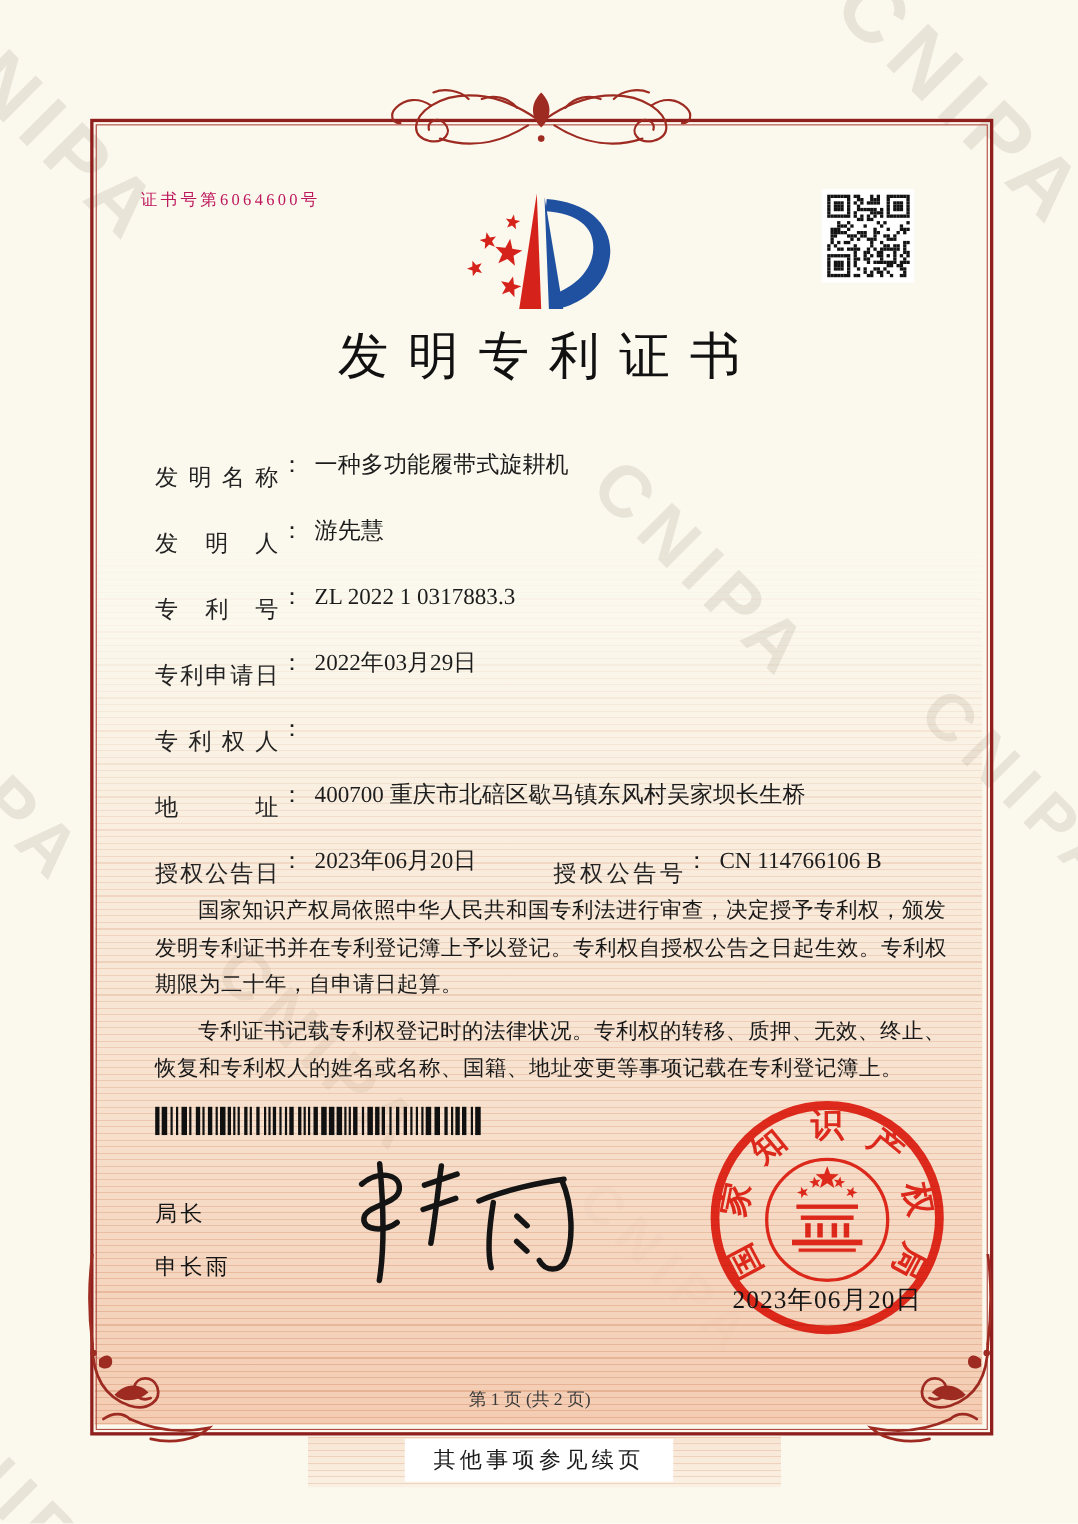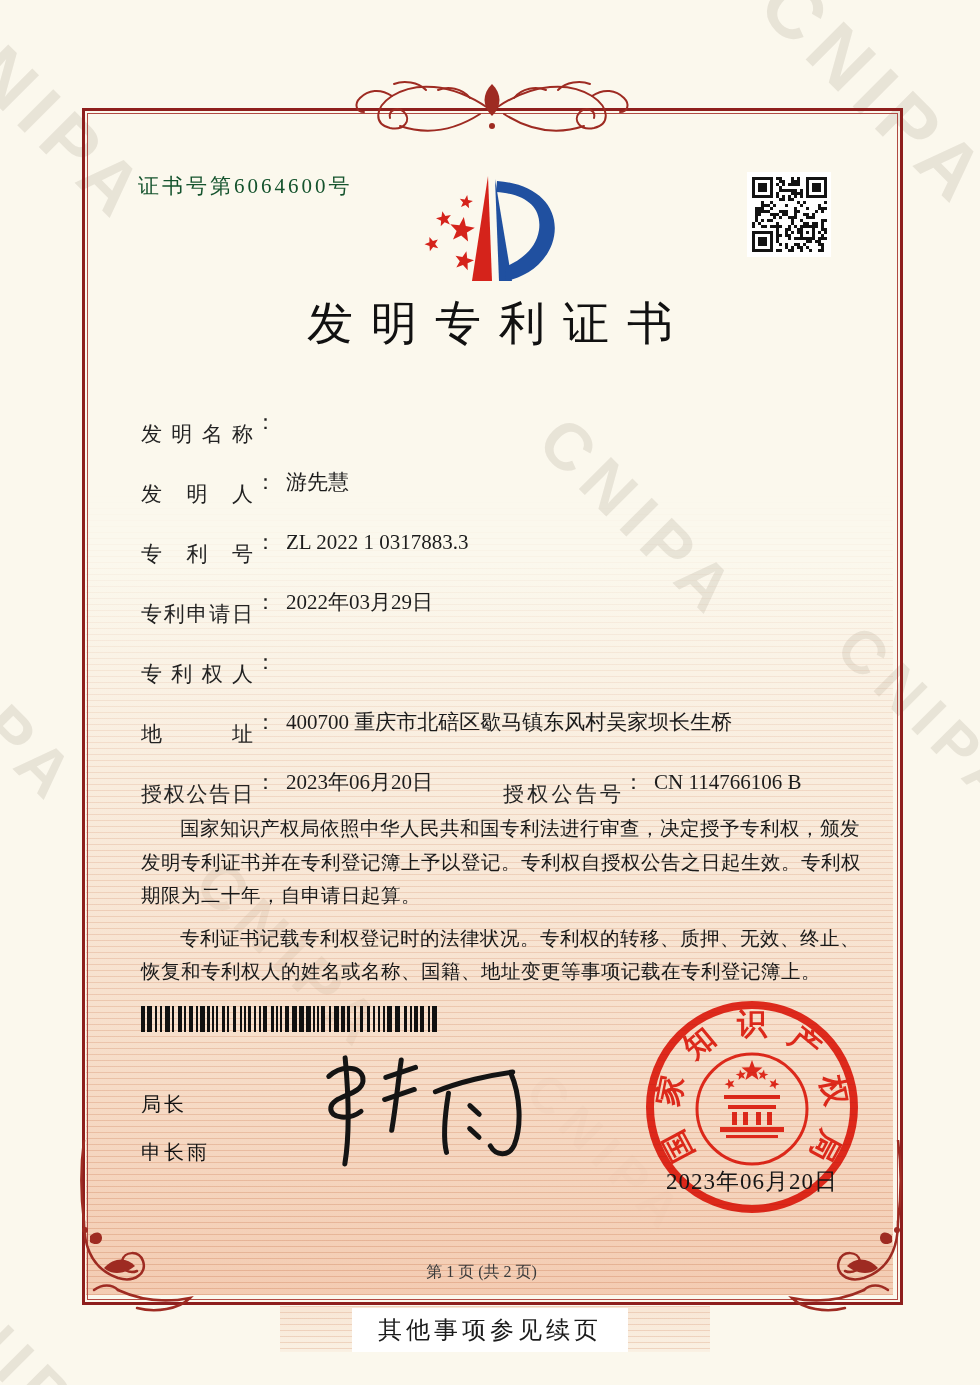--- a/index.html
+++ b/index.html
@@ -19,21 +19,21 @@
   .guilloche{position:absolute;left:86px;top:112px;width:807px;height:1183px;
         background:repeating-linear-gradient(180deg,rgba(205,125,85,0.34) 0 1px,rgba(0,0,0,0) 1px 6px);
         -webkit-mask-image:linear-gradient(180deg,transparent 0%,transparent 32%,rgba(0,0,0,.55) 58%,#000 100%);
         mask-image:linear-gradient(180deg,transparent 0%,transparent 32%,rgba(0,0,0,.55) 58%,#000 100%);}
   .guilloche-below{position:absolute;left:280px;top:1306px;width:430px;height:46px;opacity:.8;
         background:repeating-linear-gradient(180deg,rgba(205,125,85,0.30) 0 1px,rgba(0,0,0,0) 1px 6px),
                    linear-gradient(180deg,rgba(243,202,175,0.5),rgba(243,202,175,0.2));}
   
   .orn{position:absolute;pointer-events:none;}
   
-  .cert-no{position:absolute;left:138px;top:172px;font-size:21px;letter-spacing:3px;color:#14532d;}
+  .cert-no{position:absolute;left:128px;top:172px;font-size:15px;letter-spacing:3px;color:#be185d;}
   .title{position:absolute;left:0;right:0;top:293px;text-align:center;font-size:46px;font-weight:normal;
          letter-spacing:18px;text-indent:18px;color:#111;}
   .qr-box{position:absolute;left:747px;top:172px;width:84px;height:85px;background:#fff;}
   
   .fields{position:absolute;left:141px;top:392px;width:740px;font-size:21px;}
   .row{height:60px;display:flex;align-items:center;}
   .flabel{display:inline-block;width:112px;text-align:justify;text-align-last:justify;color:#232323;margin-top:24px;}
   .fcolon{margin:0 10px 0 2px;}
   .fvalue{color:#1c1c1c;white-space:nowrap;}
   .grant2{margin-left:70px;display:flex;align-items:center;}
@@ -42,21 +42,21 @@
   .paras{position:absolute;left:141px;top:812px;width:722px;font-size:19.5px;line-height:1.72;
          letter-spacing:.5px;color:#191919;}
   .paras p{margin:0 0 9px 0;text-indent:2em;}
   
   .signer{position:absolute;left:141px;top:1080px;font-family:"Liberation Sans","DejaVu Sans",sans-serif;
           font-size:20px;line-height:48px;letter-spacing:3px;color:#151515;}
   .seal-date{position:absolute;left:652px;top:1166px;width:200px;text-align:center;
              font-size:23px;color:#161616;z-index:6;letter-spacing:1px;}
   .page-info{position:absolute;left:0;right:17px;top:1262px;text-align:center;font-size:16px;color:#3a3a3a;}
   .note-box{position:absolute;left:50%;top:1308px;transform:translateX(-50%);background:#ffffff;
-            padding:6px 26px;font-size:24px;letter-spacing:4px;color:#1b1b1b;z-index:7;white-space:nowrap;}
+            padding:6px 26px;font-size:20px;letter-spacing:4px;color:#1b1b1b;z-index:7;white-space:nowrap;}
   svg{display:block;}
 </style>
 </head>
 <body>
 
 <div class="page">
 
   <div class="wm" style="left:-28px;top:-16px;font-size:74px;">CNIPA</div>
   <div class="wm" style="left:806px;top:-42px;font-size:78px;">CNIPA</div>
   <div class="wm" style="left:578px;top:402px;font-size:66px;">CNIPA</div>
@@ -415,20 +415,21 @@
         <rect x="74" y="77" width="3" height="3" fill="#131313"></rect>
       </svg>
   </div>
 
   <div class="title">发明专利证书</div>
 
   <div class="fields">
     <div class="row">
       <span class="flabel">发明名称</span>
         <span class="fcolon">：</span>
+      <span class="fvalue">一种多功能履带式旋耕机</span>
     </div>
     <div class="row">
       <span class="flabel">发明人</span>
         <span class="fcolon">：</span>
       <span class="fvalue">游先慧</span>
     </div>
     <div class="row">
       <span class="flabel">专利号</span>
         <span class="fcolon">：</span>
       <span class="fvalue">ZL 2022 1 0317883.3</span>

